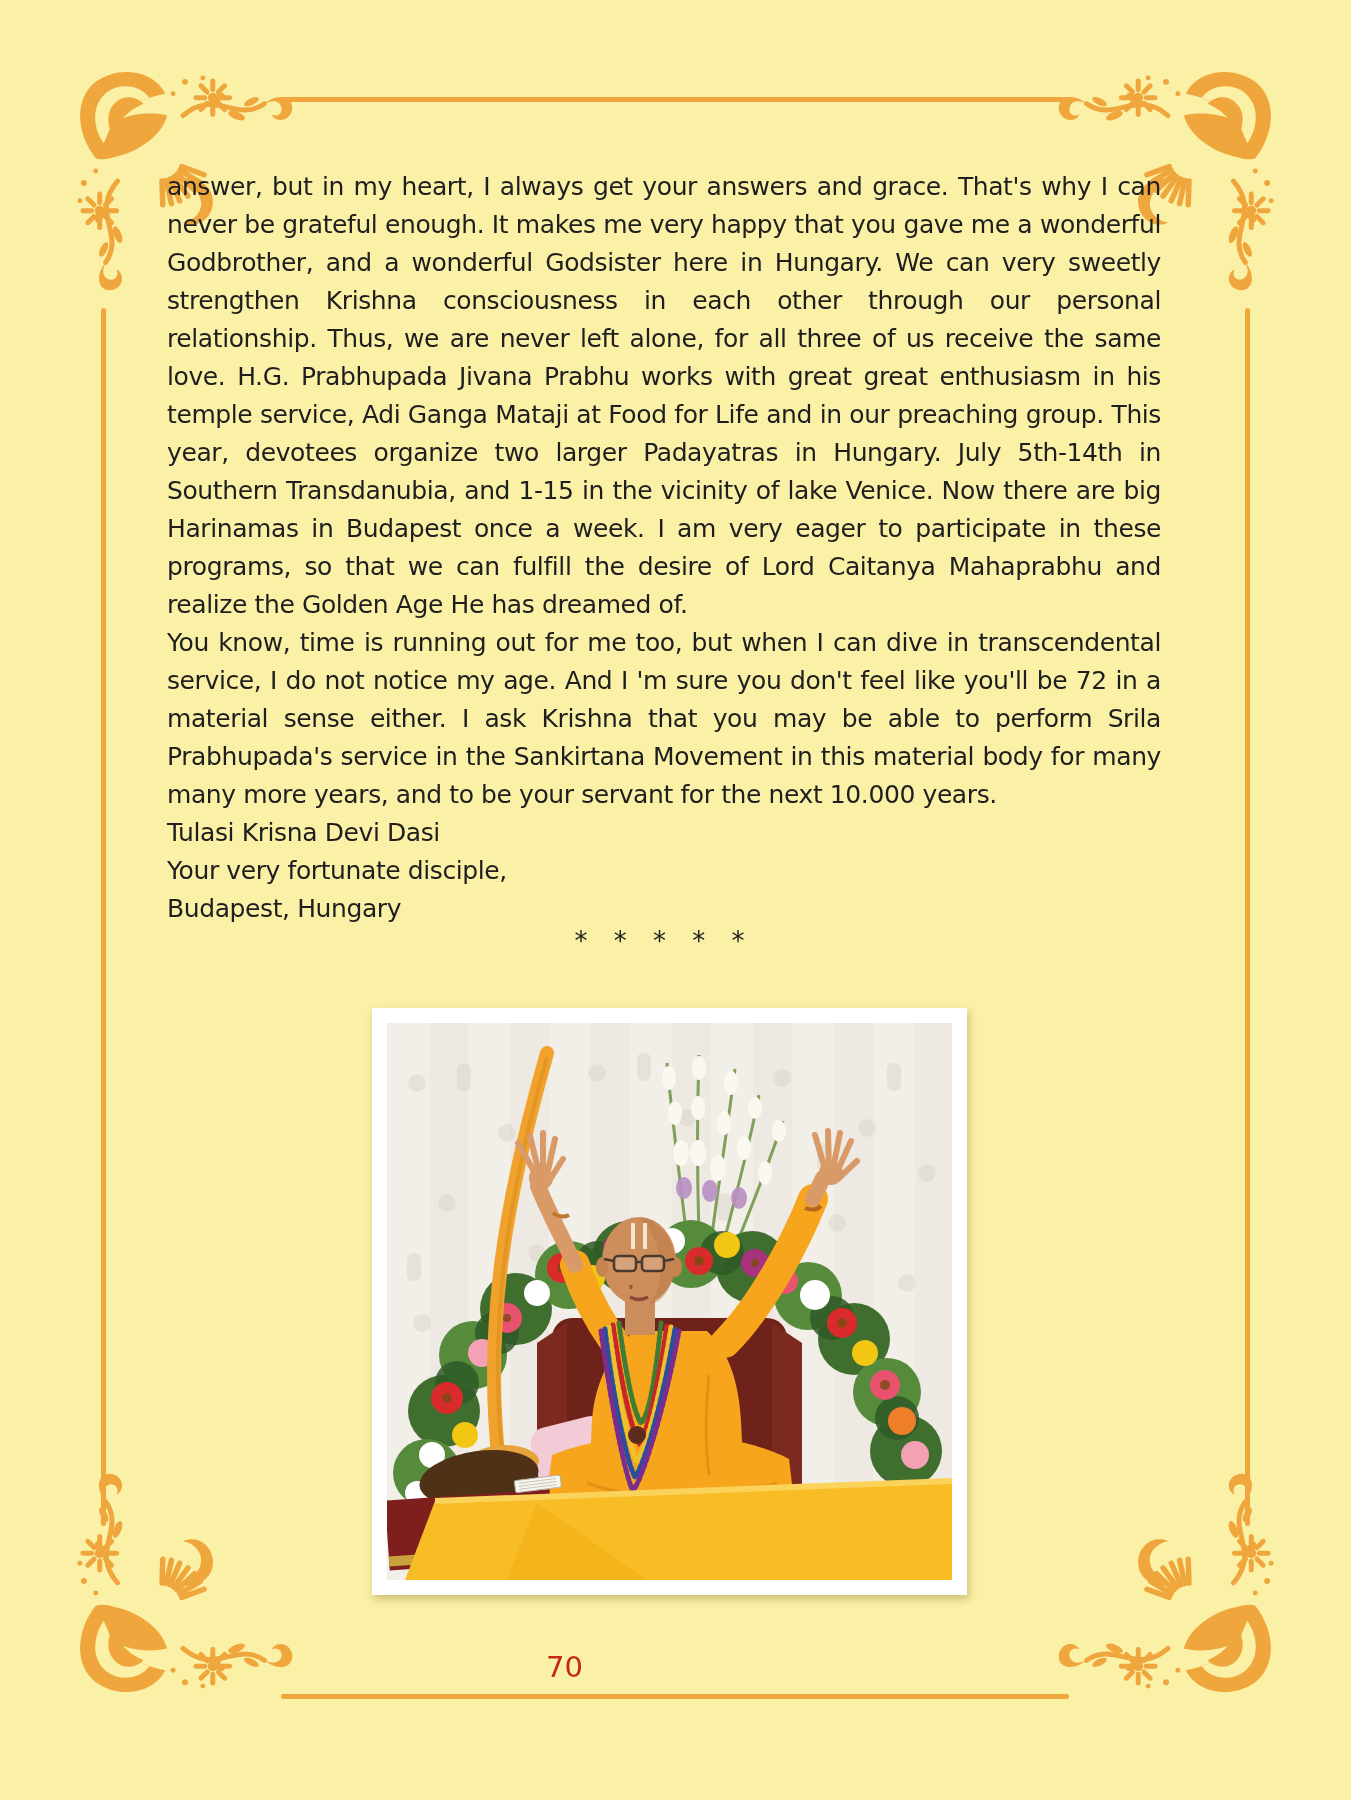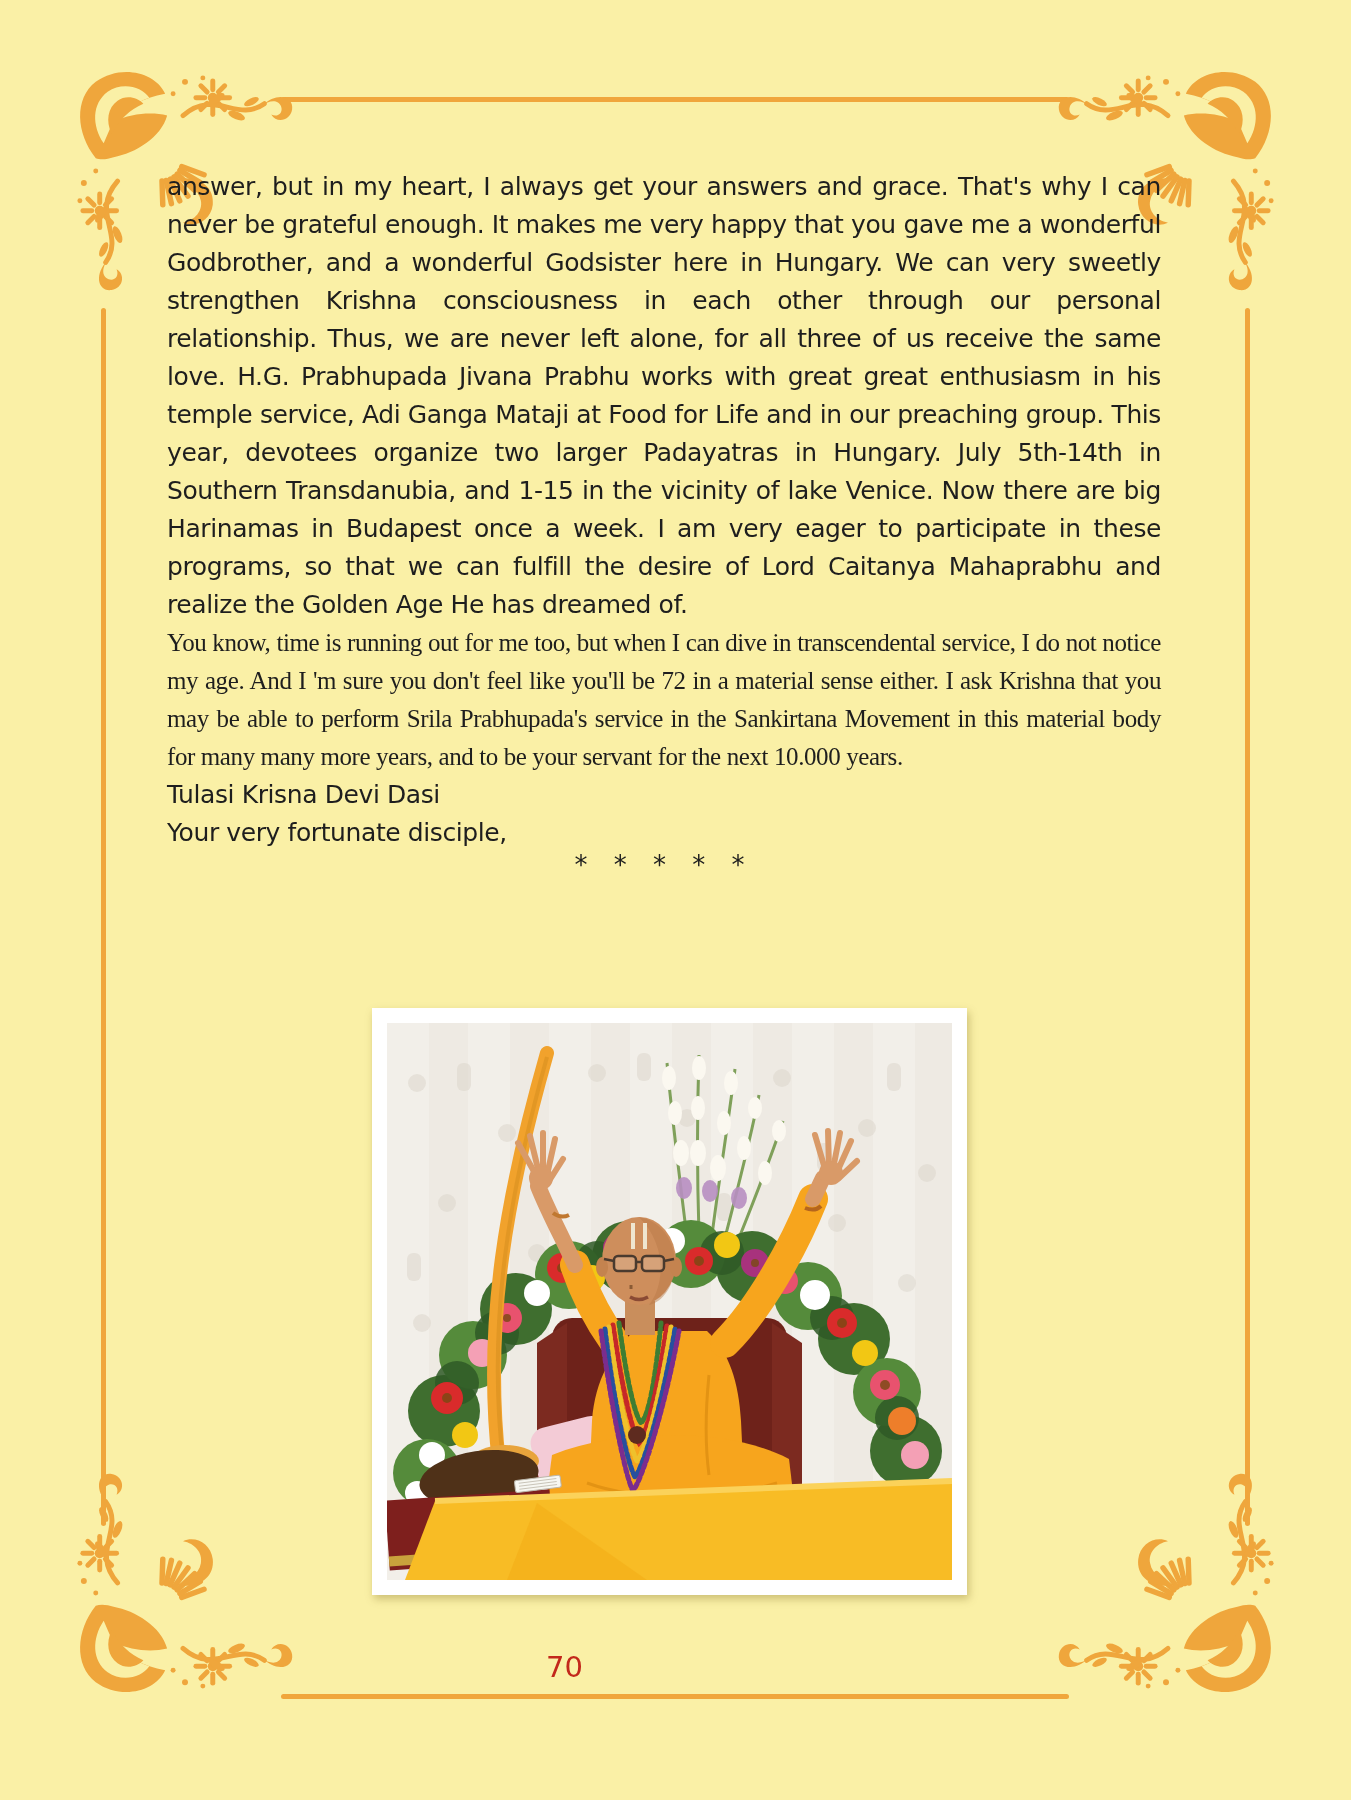--- a/index.html
+++ b/index.html
@@ -22,21 +22,21 @@
   svg.corner.br { right:66px; top:1462px; transform:scale(-1,-1); }
 
   
   .letter {
     position:absolute; left:167px; top:140px; width:994px;
     color:#1E1E1E; font-size:25px; line-height:38px; letter-spacing:-0.4px;margin-top:28px;
   }
   .letter p { margin:0; }
   .para  { text-align:justify; }
   .para1 { margin-bottom:28px; }
-  .para2 { margin-bottom:42px;font-family:Liberation Serif, serif; }
+  .para2 { margin-bottom:42px; }
   .sig   { margin-bottom:14px; }
   .separator {
     text-align:center; font-size:26px; letter-spacing:9px;
     margin-top:-6px; color:#1E1E1E;
   }
 
   
   .photo-frame {
     position:absolute; left:372px; top:1008px;
     width:595px; height:587px; box-sizing:border-box;
@@ -136,20 +136,21 @@
   </svg>
 <svg class="corner br" viewBox="0 0 240 240">
     <use href="#orn" xlink:href="#orn"></use>
   </svg>
 
 <div class="letter">
   <p class="para para1">answer, but in my heart, I always get your answers and grace. That's why I can never be grateful enough. It makes me very happy that you gave me a wonderful Godbrother, and a wonderful Godsister here in Hungary. We can very sweetly strengthen Krishna consciousness in each other through our personal relationship. Thus, we are never left alone, for all three of us receive the same love. H.G. Prabhupada Jivana Prabhu works with great great enthusiasm in his temple service, Adi Ganga Mataji at Food for Life and in our preaching group. This year, devotees organize two larger Padayatras in Hungary. July 5th-14th in Southern Transdanubia, and 1-15 in the vicinity of lake Venice.  Now there are big Harinamas in Budapest once a week. I am very eager to participate in these programs, so that we can fulfill the desire of Lord Caitanya Mahaprabhu and realize the Golden Age He has dreamed of.</p>
   <p class="para para2">You know, time is running out for me too, but when I can dive in transcendental service, I do not notice my age. And I 'm sure you don't feel like you'll be 72 in a material sense either. I ask Krishna that you may be able to perform Srila Prabhupada's service in the Sankirtana Movement in this material body for many many more years, and to be your servant for the next 10.000 years.</p>
   <p class="sig">Tulasi Krisna Devi Dasi</p>
   <p class="sig">Your very fortunate disciple,</p>
+  <p class="sig">Budapest, Hungary</p>
   <div class="separator">* * * * *</div>
 </div>
 
 <figure class="photo-frame" style="margin:0">
   <svg viewBox="0 0 565 557" role="img">
 
     <rect x="0" y="0" width="565" height="557" fill="#EEEAE3"></rect>
     <g opacity="0.7">
       <rect x="0" y="0" width="42" height="557" fill="#F5F2EC"></rect>
       <rect x="81" y="0" width="42" height="557" fill="#F5F2EC"></rect>

